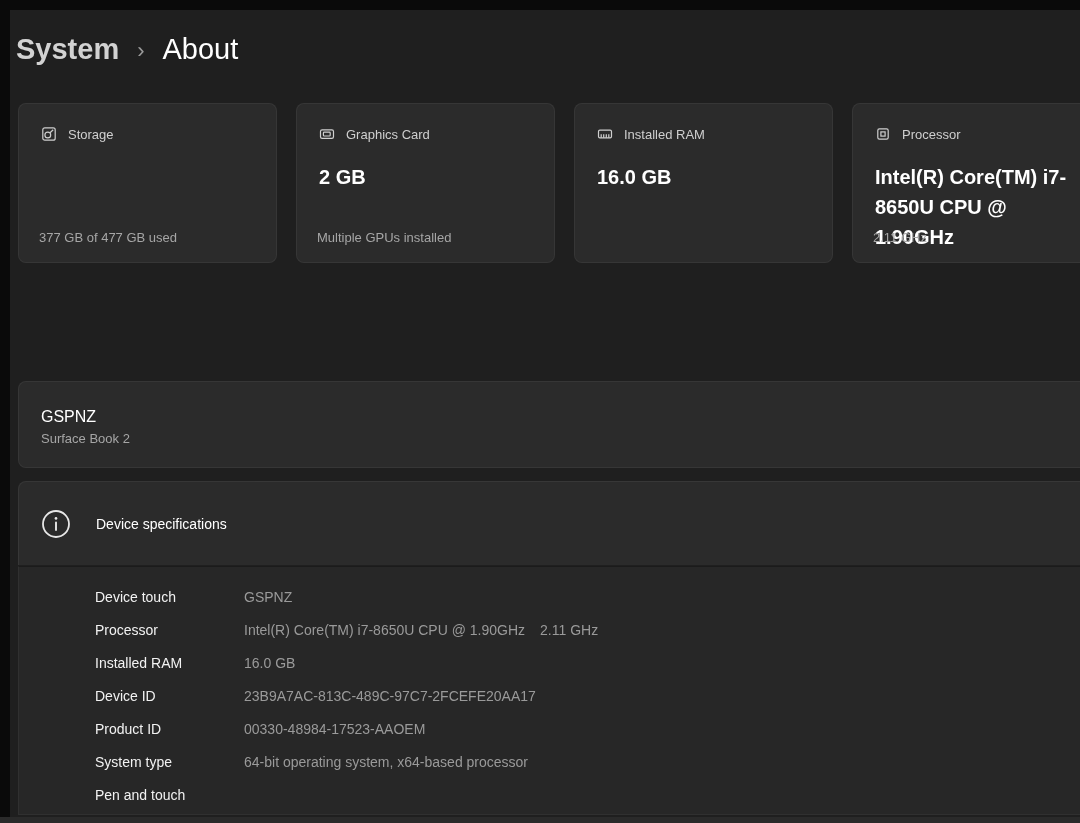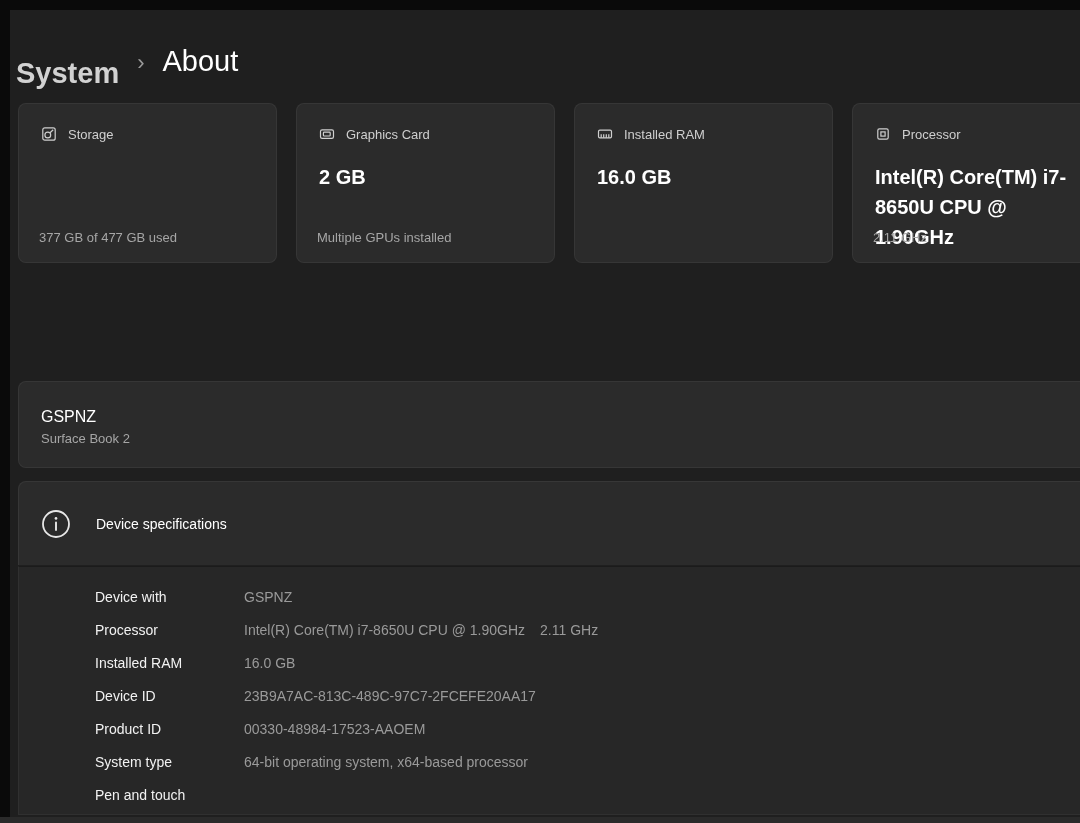--- a/index.html
+++ b/index.html
@@ -7,21 +7,21 @@
     position:relative;width:1080px;height:823px;overflow:hidden;
     background:#1f1f1f;font-family:"Liberation Sans",sans-serif;
     -webkit-font-smoothing:antialiased;
   }
   .edge-top{position:absolute;top:0;left:0;width:100%;height:10px;background:#0a0a0a;}
   .edge-left{position:absolute;top:0;left:0;width:10px;height:817px;background:#0a0a0a;}
   .bottom-strip{position:absolute;top:817px;left:0;width:100%;height:6px;background:#2a2a2a;}
 
   
   .breadcrumb{position:absolute;top:33px;left:16px;display:flex;align-items:center;gap:18px;}
-  .crumb-parent{font-size:29px;font-weight:600;color:#d2d2d2;cursor:pointer;margin-top:24px;}
+  .crumb-parent{font-size:29px;font-weight:600;color:#d2d2d2;cursor:pointer;}
   .crumb-sep{font-size:22px;color:#9a9a9a;padding-top:2px;}
   .crumb-current{font-size:29px;font-weight:400;color:#ffffff;}
 
   
   .cards{position:absolute;top:103px;left:18px;display:flex;gap:19px;}
   .card{
     position:relative;width:259px;height:160px;box-sizing:border-box;
     background:#2b2b2b;border:1px solid rgba(255,255,255,0.055);
     border-radius:8px;padding:22px 22px 16px 22px;
   }
@@ -143,21 +143,21 @@
         <circle cx="15" cy="15" r="13" stroke="#e8e8e8" stroke-width="1.8"></circle>
         <path d="M15 13.5 V21" stroke="#e8e8e8" stroke-width="1.9" stroke-linecap="round"></path>
         <circle cx="15" cy="9.4" r="1.35" fill="#e8e8e8"></circle>
       </svg>
     </span>
     <span class="spec-title">Device specifications</span>
   </div>
 
   <div class="spec-body">
     <div class="spec-row">
-      <span class="spec-label">Device with</span>
+      <span class="spec-label">Device touch</span>
       <span class="spec-value">GSPNZ</span>
     </div>
     <div class="spec-row">
       <span class="spec-label">Processor</span>
       <span class="spec-value">Intel(R) Core(TM) i7-8650U CPU @ 1.90GHz</span>
       <span class="spec-extra">2.11 GHz</span>
     </div>
     <div class="spec-row">
       <span class="spec-label">Installed RAM</span>
       <span class="spec-value">16.0 GB</span>

